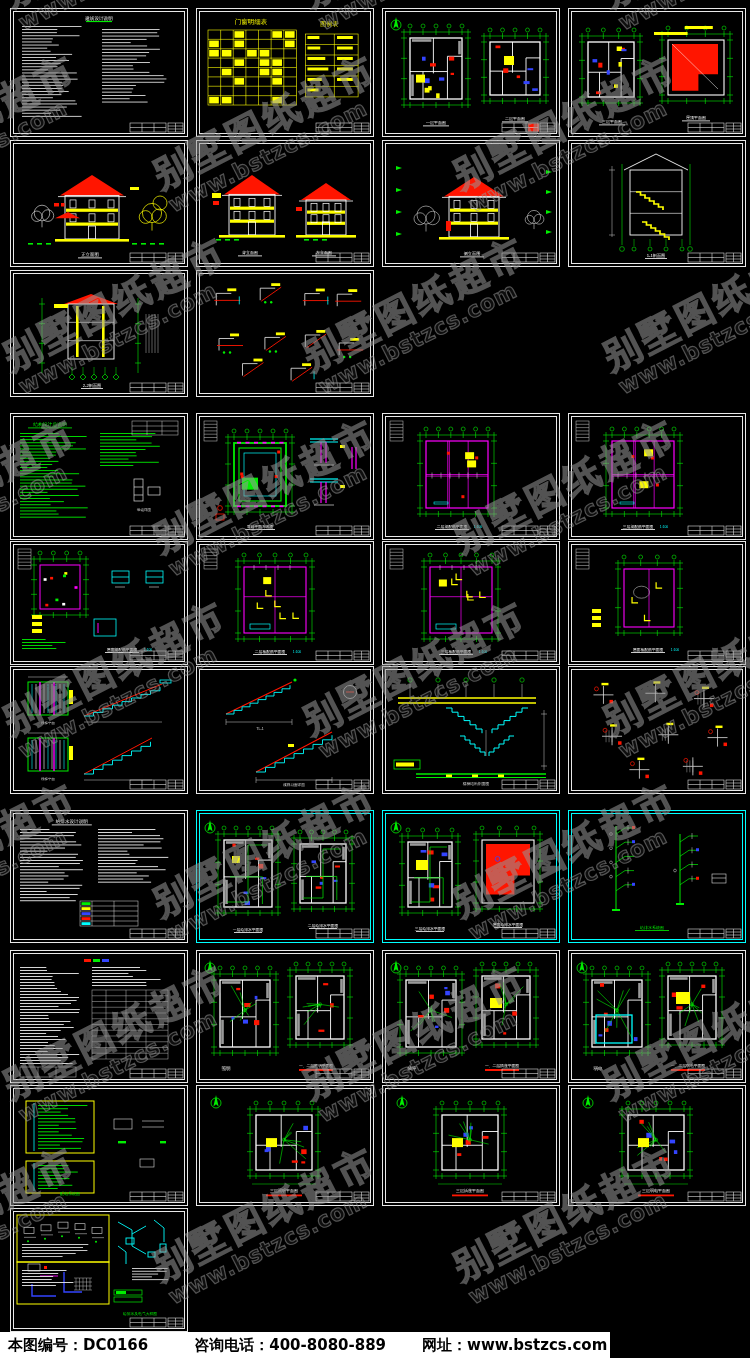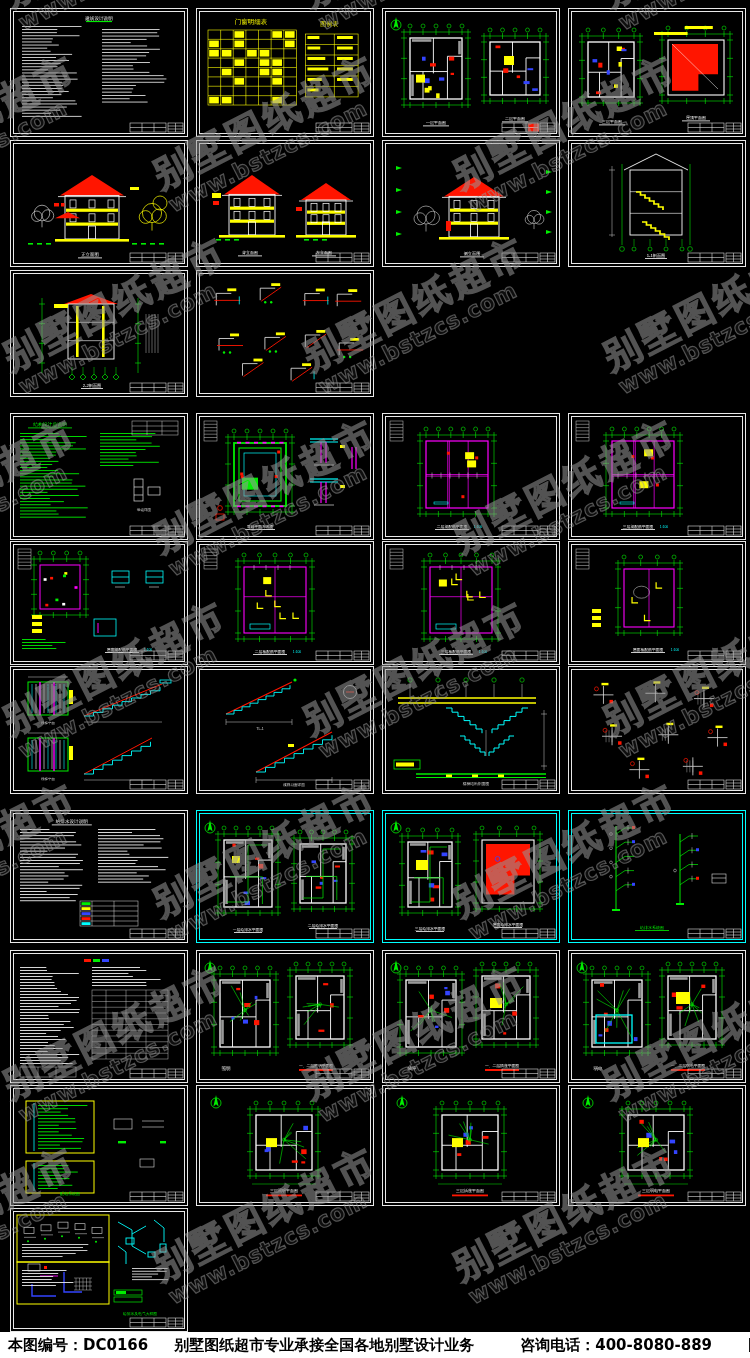--- a/index.html
+++ b/index.html
@@ -10,21 +10,21 @@
   .sheet.cyan{border-color:#00ffff;}
   .sheet-inner{width:100%;height:100%;box-sizing:border-box;border:1px solid #e8e8e8;}
   .sheet.cyan .sheet-inner{border-color:#00ffff;}
   .sheet-inner svg{display:block;}
   #watermark-layer{position:absolute;inset:0;z-index:5;pointer-events:none;}
   .wm{position:absolute;transform:rotate(-27deg);transform-origin:0 50%;opacity:.55;white-space:nowrap;}
   .wm-big{font-weight:bold;font-size:37px;letter-spacing:4px;color:rgba(150,150,150,0.18);
           -webkit-text-stroke:1.5px #979797;}
   .wm-url{font-weight:bold;font-size:22px;letter-spacing:1px;margin-top:-6px;color:rgba(150,150,150,0.18);
           -webkit-text-stroke:1.2px #979797;}
-  .footer{position:absolute;left:0;bottom:0;width:750px;height:26px;background:#fff;z-index:30;
+  .footer{position:absolute;left:0;bottom:0;width:610px;height:26px;background:#fff;z-index:30;
           display:flex;align-items:center;font-weight:bold;font-size:15px;color:#000;}
   .footer span{white-space:nowrap;}
   .f1{margin-left:8px;} .f2{margin-left:26px;} .f3{margin-left:46px;} .f4{margin-left:36px;}
 </style>
 </head>
 <body>
 
 <div class="canvas">
   <div id="sheets-layer">
       <div class="sheet" style="left: 10px; top: 8px; width: 178px; height: 129px;">
@@ -2866,17 +2866,16 @@
       <div class="wm" style="left: 460px; top: 1244px;">
         <div class="wm-big">别墅图纸超市</div>
         <div class="wm-url">www.bstzcs.com</div>
       </div>
       <div class="wm" style="left: 760px; top: 1244px;">
         <div class="wm-big">别墅图纸超市</div>
       </div>
     </div>
   <div class="footer">
     <span class="f1">本图编号：DC0166</span>
-    <span class="f2">别墅图纸超市专业承接全国各地别墅设计业务</span>
     <span class="f3">咨询电话：400-8080-889</span>
     <span class="f4">网址：www.bstzcs.com</span>
   </div>
 </div>
 
 </body></html>

